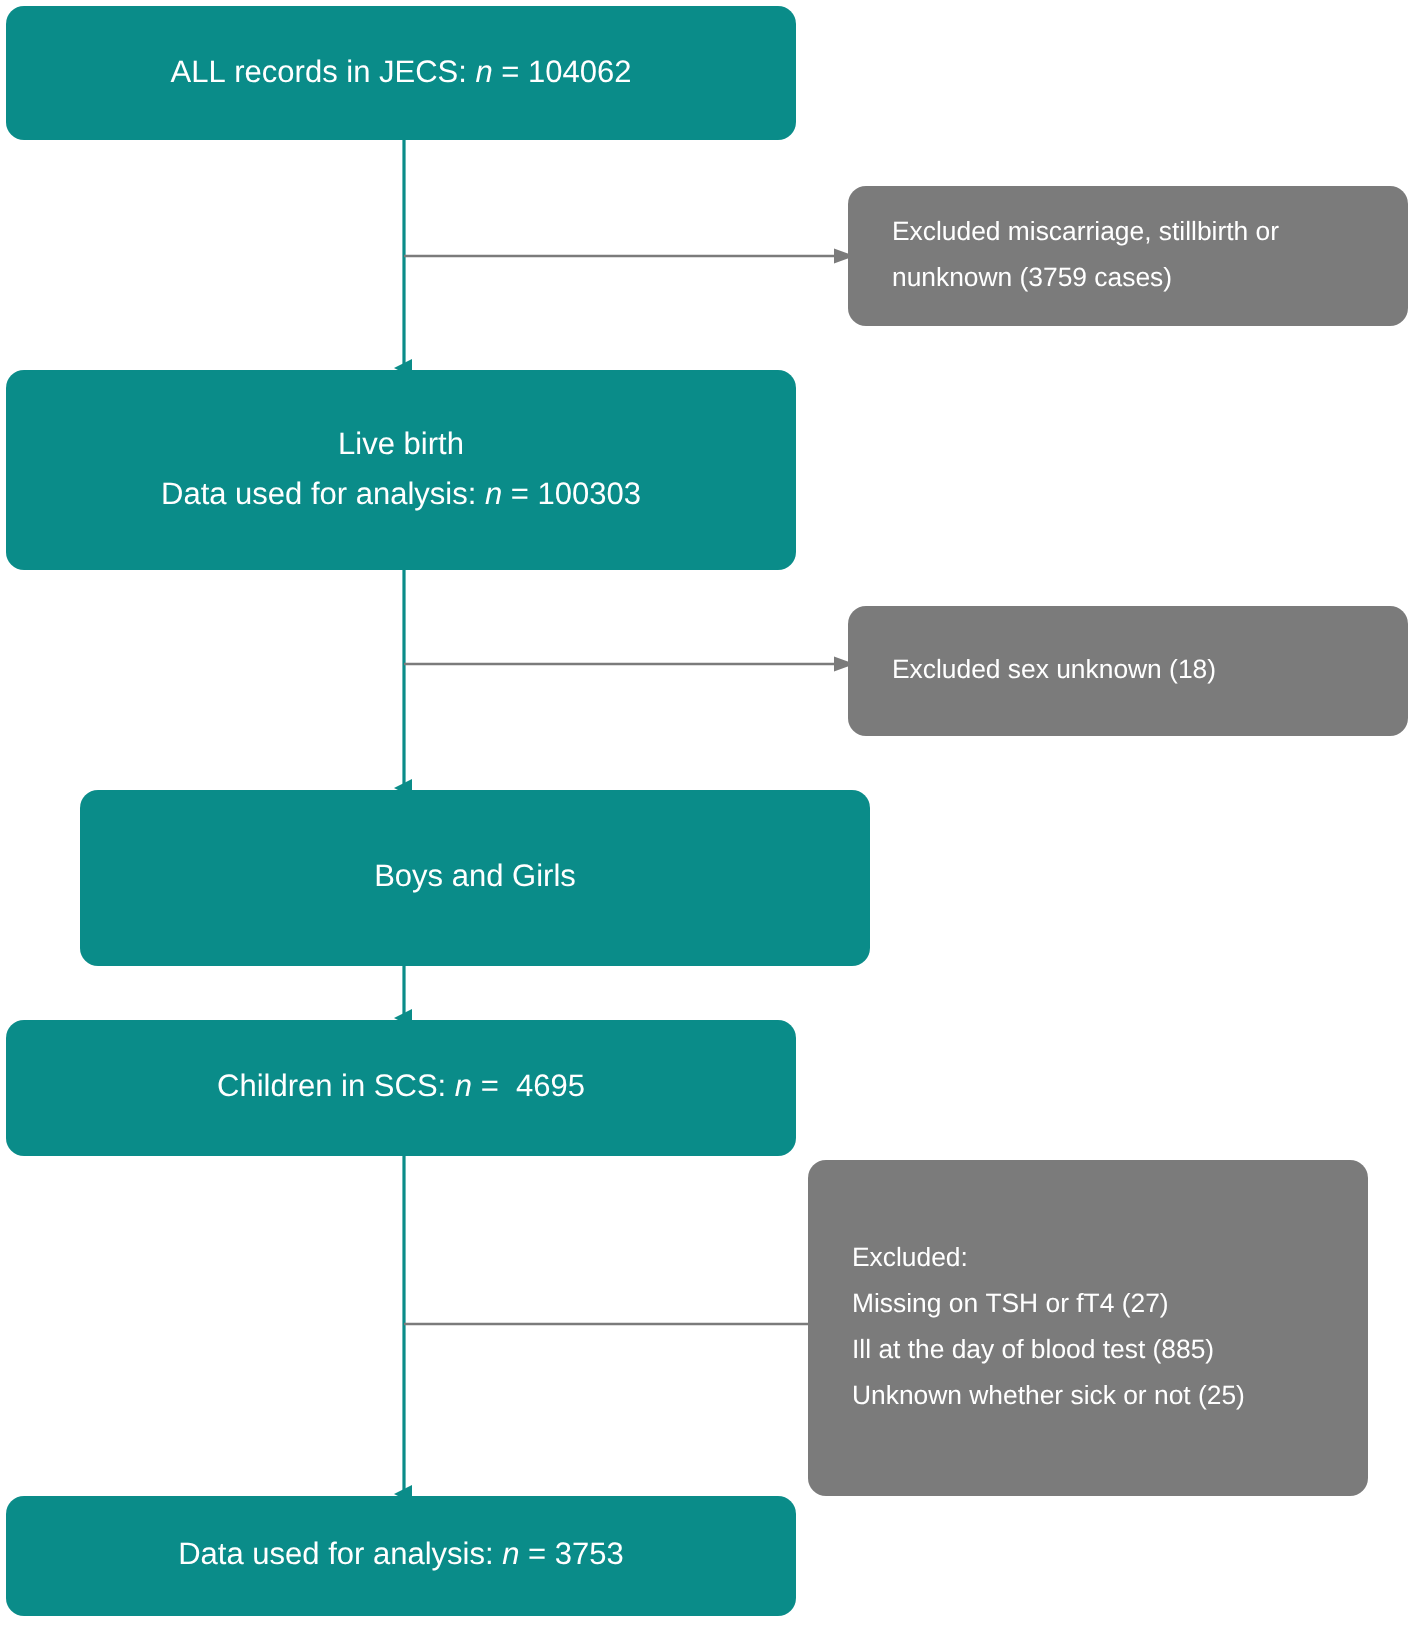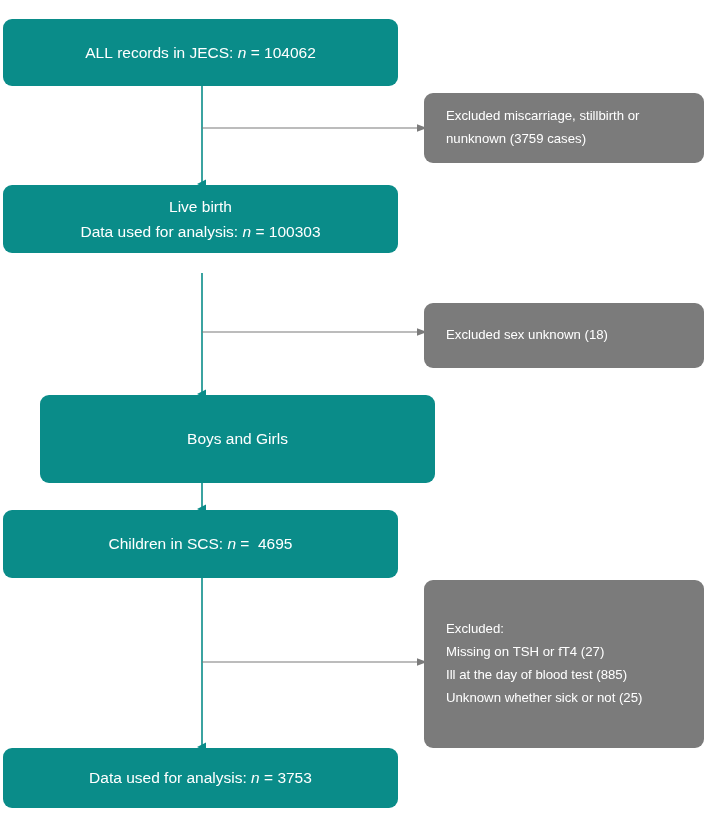--- a/index.html
+++ b/index.html
@@ -85,24 +85,24 @@
         <line x1="202" y1="578" x2="202" y2="747" stroke="#0a8c89" stroke-width="1.6" marker-end="url(#arrow-teal)"></line>
       </g>
     <g id="branch-arrows">
         <line x1="202" y1="128" x2="422" y2="128" stroke="#7b7b7b" stroke-width="1.2" marker-end="url(#arrow-gray)"></line>
         <line x1="202" y1="332" x2="422" y2="332" stroke="#7b7b7b" stroke-width="1.2" marker-end="url(#arrow-gray)"></line>
         <line x1="202" y1="662" x2="422" y2="662" stroke="#7b7b7b" stroke-width="1.2" marker-end="url(#arrow-gray)"></line>
       </g>
   </svg>
 
   <div id="main-nodes">
-      <div class="node teal" style="left: 3px; top: 19px; width: 395px; height: 67px;">
+      <div class="node teal" style="left: 3px; top: 3px; width: 395px; height: 67px;">
         <span class="node-line">ALL&nbsp;records&nbsp;in&nbsp;JECS:&nbsp;<i class="ital">n</i>&nbsp;=&nbsp;104062</span>
       </div>
-      <div class="node teal" style="left: 3px; top: 185px; width: 395px; height: 68px;">
+      <div class="node teal" style="left: 3px; top: 185px; width: 395px; height: 100px;">
         <span class="node-line">Live&nbsp;birth</span>
         <span class="node-line">Data&nbsp;used&nbsp;for&nbsp;analysis:&nbsp;<i class="ital">n</i>&nbsp;=&nbsp;100303</span>
       </div>
       <div class="node teal" style="left: 3px; top: 395px; width: 395px; height: 88px; margin-left: 37px;">
         <span class="node-line">Boys&nbsp;and&nbsp;Girls</span>
       </div>
       <div class="node teal" style="left: 3px; top: 510px; width: 395px; height: 68px;">
         <span class="node-line">Children&nbsp;in&nbsp;SCS:&nbsp;<i class="ital">n</i>&nbsp;=&nbsp;&nbsp;4695</span>
       </div>
       <div class="node teal" style="left: 3px; top: 748px; width: 395px; height: 60px;">
@@ -110,21 +110,21 @@
       </div>
     </div>
   <div id="exclusion-nodes">
       <div class="node gray" style="left: 424px; top: 93px; width: 280px; height: 70px;">
         <span class="node-line">Excluded&nbsp;miscarriage,&nbsp;stillbirth&nbsp;or</span>
         <span class="node-line">nunknown&nbsp;(3759&nbsp;cases)</span>
       </div>
       <div class="node gray" style="left: 424px; top: 303px; width: 280px; height: 65px;">
         <span class="node-line">Excluded&nbsp;sex&nbsp;unknown&nbsp;(18)</span>
       </div>
-      <div class="node gray" style="left: 424px; top: 580px; width: 280px; height: 168px;">
+      <div class="node gray" style="left: 404px; top: 580px; width: 280px; height: 168px;">
         <span class="node-line">Excluded:</span>
         <span class="node-line">Missing&nbsp;on&nbsp;TSH&nbsp;or&nbsp;fT4&nbsp;(27)</span>
         <span class="node-line">Ill&nbsp;at&nbsp;the&nbsp;day&nbsp;of&nbsp;blood&nbsp;test&nbsp;(885)</span>
         <span class="node-line">Unknown&nbsp;whether&nbsp;sick&nbsp;or&nbsp;not&nbsp;(25)</span>
       </div>
     </div>
 
 </div>
 
 </body></html>

